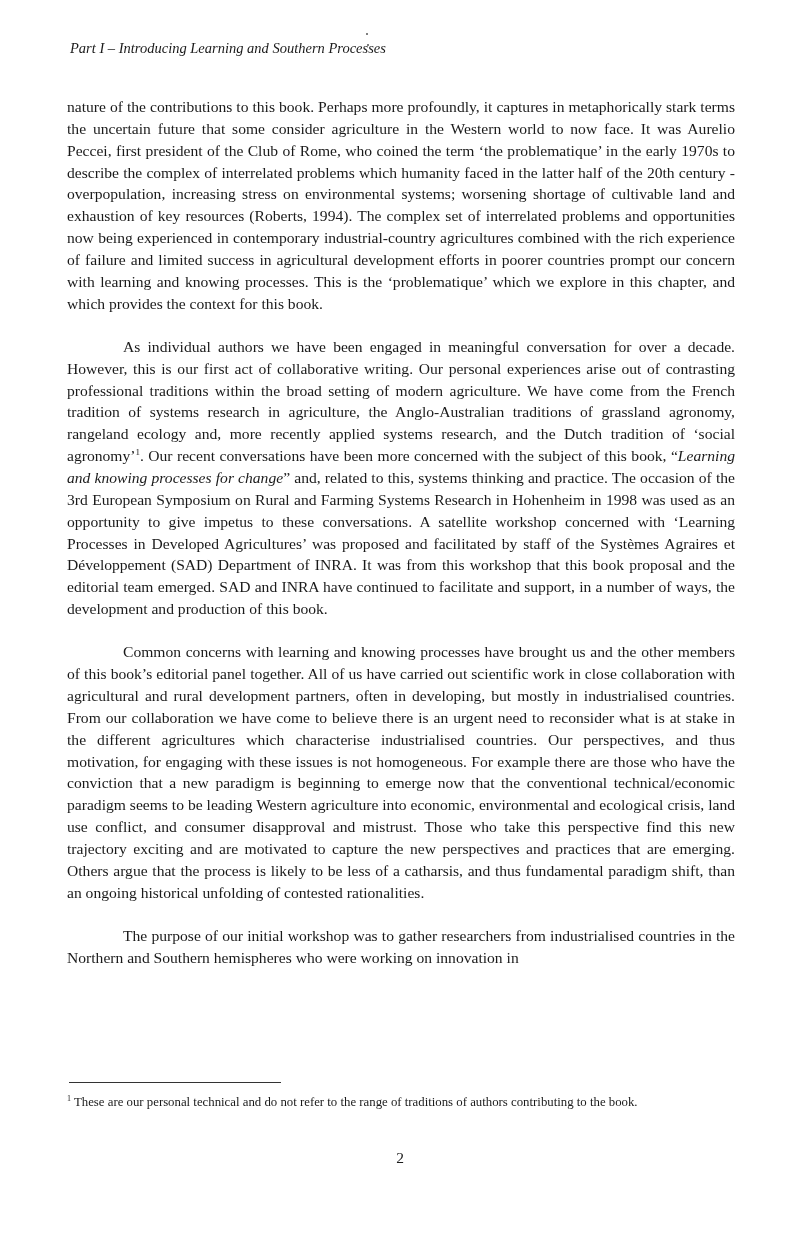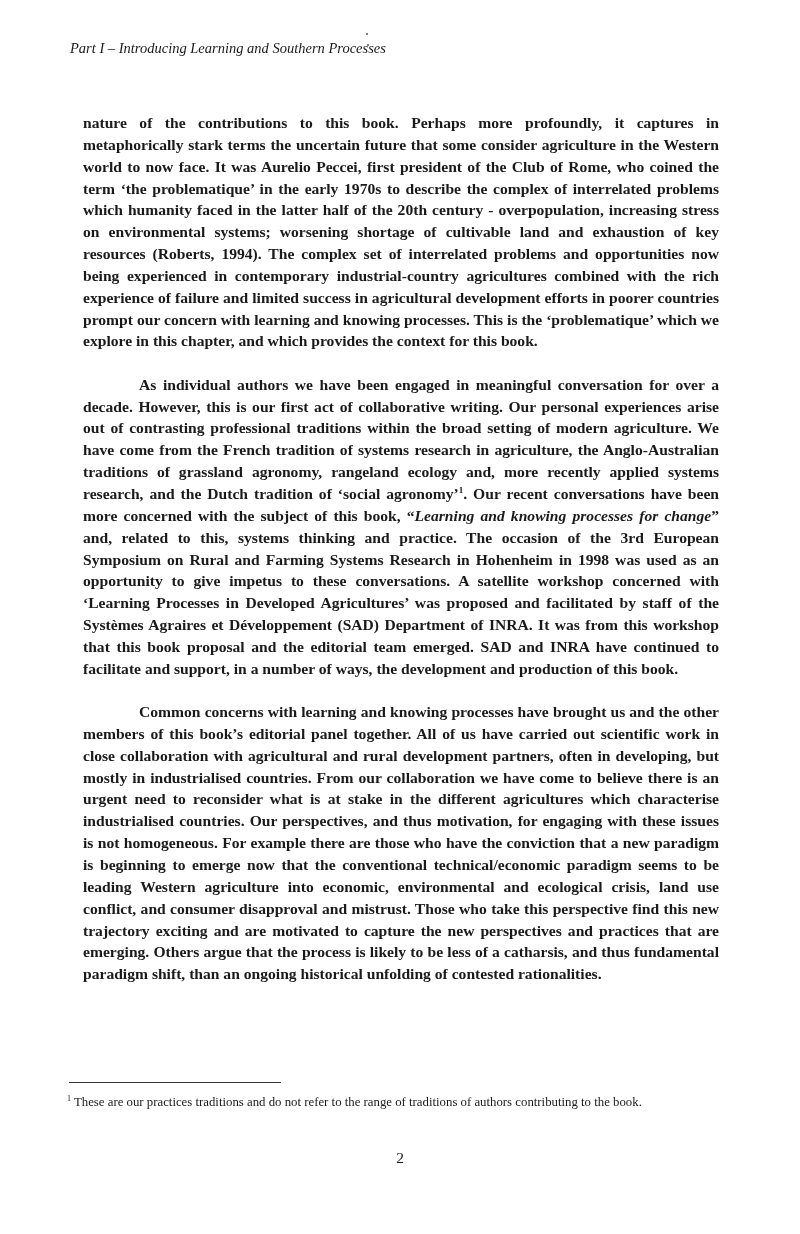--- a/index.html
+++ b/index.html
@@ -23,26 +23,25 @@
     font-style: italic;
     letter-spacing: 0px;
   }
   .body-text {
     position: absolute;
     left: 67px;
     top: 96px;
     width: 668px;
   }
   .para {
-    margin: 16px;
+    margin: 0;
     font-size: 15.6px;
     line-height: 21.85px;
     text-align: justify;
     text-justify: inter-word;
-    font-weight: bold;
   }
   .para + .para {
     margin-top: 21.5px;
   }
   .para.indent {
     text-indent: 56px;
   }
   .para sup {
     font-size: 9px;
     line-height: 0;
@@ -93,18 +92,19 @@
 <body>
 
 <div class="running-header">Part I – Introducing Learning and Southern Processes</div>
 <div class="speck" style="left:366px; top:33px;"></div>
 <div class="speck" style="left:367px; top:44px;"></div>
 
 <div class="body-text">
   <p class="para"><span>nature of the contributions to this book. Perhaps more profoundly, it captures in metaphorically stark terms the uncertain future that some consider agriculture in the Western world to now face. It was Aurelio Peccei, first president of the Club of Rome, who coined the term ‘the problematique’ in the early 1970s to describe the complex of interrelated problems which humanity faced in the latter half of the 20th century - overpopulation, increasing stress on environmental systems; worsening shortage of cultivable land and exhaustion of key resources (Roberts, 1994). The complex set of interrelated problems and opportunities now being experienced in contemporary industrial-country agricultures combined with the rich experience of failure and limited success in agricultural development efforts in poorer countries prompt our concern with learning and knowing processes. This is the ‘problematique’ which we explore in this chapter, and which provides the context for this book.</span></p>
   <p class="para indent"><span>As individual authors we have been engaged in meaningful conversation for over a decade. However, this is our first act of collaborative writing. Our personal experiences arise out of contrasting professional traditions within the broad setting of modern agriculture. We have come from the French tradition of systems research in agriculture, the Anglo-Australian traditions of grassland agronomy, rangeland ecology and, more recently applied systems research, and the Dutch tradition of ‘social agronomy’</span><sup>1</sup><span>. Our recent conversations have been more concerned with the subject of this book, “</span><em>Learning and knowing processes for change</em><span>” and, related to this, systems thinking and practice. The occasion of the 3rd European Symposium on Rural and Farming Systems Research in Hohenheim in 1998 was used as an opportunity to give impetus to these conversations. A satellite workshop concerned with ‘Learning Processes in Developed Agricultures’ was proposed and facilitated by staff of the Systèmes Agraires et Développement (SAD) Department of INRA. It was from this workshop that this book proposal and the editorial team emerged. SAD and INRA have continued to facilitate and support, in a number of ways, the development and production of this book.</span></p>
   <p class="para indent"><span>Common concerns with learning and knowing processes have brought us and the other members of this book’s editorial panel together. All of us have carried out scientific work in close collaboration with agricultural and rural development partners, often in developing, but mostly in industrialised countries. From our collaboration we have come to believe there is an urgent need to reconsider what is at stake in the different agricultures which characterise industrialised countries. Our perspectives, and thus motivation, for engaging with these issues is not homogeneous. For example there are those who have the conviction that a new paradigm is beginning to emerge now that the conventional technical/economic paradigm seems to be leading Western agriculture into economic, environmental and ecological crisis, land use conflict, and consumer disapproval and mistrust. Those who take this perspective find this new trajectory exciting and are motivated to capture the new perspectives and practices that are emerging. Others argue that the process is likely to be less of a catharsis, and thus fundamental paradigm shift, than an ongoing historical unfolding of contested rationalities.</span></p>
+  <p class="para indent"><span>The purpose of our initial workshop was to gather researchers from industrialised countries in the Northern and Southern hemispheres who were working on innovation in</span></p>
 </div>
 
 <div class="footnote-rule"></div>
-<div class="footnote"><sup>1</sup><span> These are our practices traditions and do not refer to the range of traditions of authors contributing to the book.</span></div>
+<div class="footnote"><sup>1</sup><span> These are our personal technical and do not refer to the range of traditions of authors contributing to the book.</span></div>
 
 <div class="page-number">2</div>
 
 </body></html>

